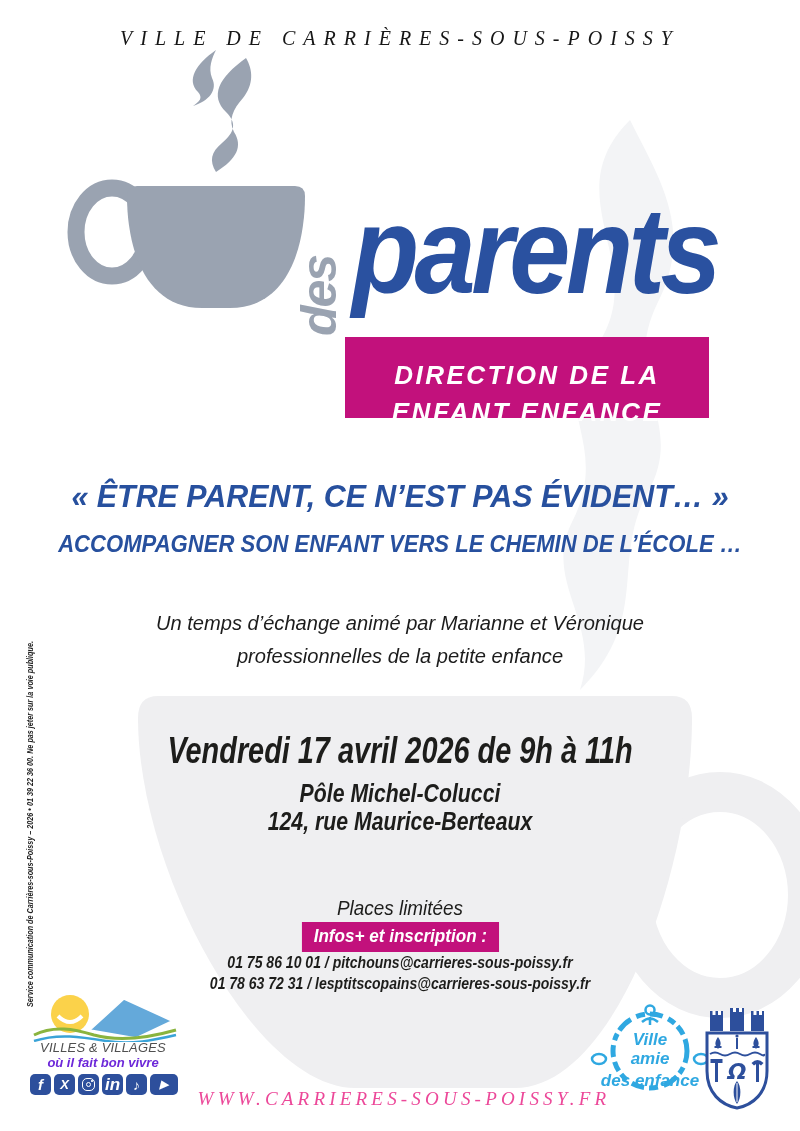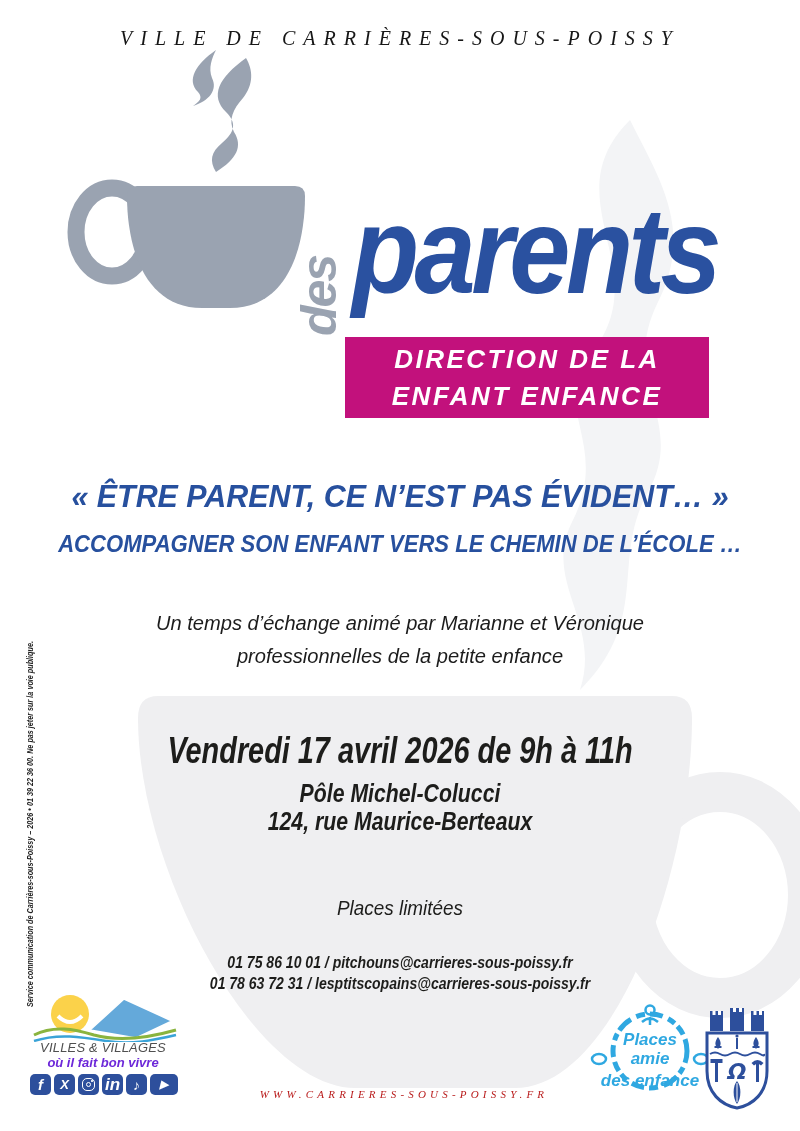--- a/index.html
+++ b/index.html
@@ -16,21 +16,21 @@
   .ctr{left:0;right:0;text-align:center;}
   .sx98{transform:scaleX(.98);} .sx96{transform:scaleX(.96);} .sx95{transform:scaleX(.95);}
   .sx92{transform:scaleX(.92);} .sx90{transform:scaleX(.90);} .sx85{transform:scaleX(.85);}
   .sx78{transform:scaleX(.78);}
   .city-line{top:27px;font-family:"Liberation Serif",serif;font-size:20px;letter-spacing:8px;color:#161616;white-space:nowrap;}
   .cafe{left:326px;top:64px;font-size:182px;font-weight:bold;letter-spacing:-7px;line-height:1;color:var(--titlegray);}
   .des{left:294px;top:336px;font-size:50px;font-weight:bold;letter-spacing:-2px;color:var(--titlegray);
        transform:rotate(-90deg);transform-origin:0 0;line-height:1;}
   .parents{left:352px;top:190px;font-size:122px;font-weight:bold;letter-spacing:-5px;line-height:1;
        color:var(--titleblue);transform:scaleX(.9);transform-origin:left top;}
-  .banner{left:345px;top:337px;width:364px;height:81px;background:var(--magenta);padding-top:4px;
+  .banner{left:345px;top:337px;width:364px;height:81px;background:var(--magenta);padding-top:20px;
        text-align:center;color:#fff;font-weight:bold;font-size:26px;line-height:37px;letter-spacing:2.5px;}
   .quote{top:478px;font-size:32px;font-weight:bold;color:var(--headlineblue);white-space:nowrap;}
   .subtitle{top:530px;font-size:24px;font-weight:bold;color:var(--headlineblue);white-space:nowrap;}
   .intro{top:606px;font-size:20.5px;line-height:33px;color:#1c1c1c;}
   .datetime{top:730px;font-size:37px;font-weight:bold;white-space:nowrap;}
   .venue{top:779px;font-size:25px;font-weight:bold;}
   .address{top:807px;font-size:25px;font-weight:bold;}
   .places{top:896px;font-size:21px;}
   .badge-row{top:922px;}
   .badge{display:inline-block;background:var(--magenta);color:#fff;font-weight:bold;font-size:19px;
@@ -41,21 +41,21 @@
   .vv-tagline{left:18px;top:1055px;width:170px;text-align:center;font-size:13px;font-weight:bold;color:#6d28d9;}
   .social-row{left:30px;top:1074px;display:flex;gap:3px;}
   .social-icon{width:21px;height:21px;background:var(--iconblue);border-radius:5px;display:flex;
        align-items:center;justify-content:center;color:#fff;font-weight:bold;position:relative;}
   .social-icon .glyph{font-size:13px;line-height:1;}
   .icon-fb .glyph{font-size:15px;} .icon-in .glyph{font-size:17px;} .icon-tk .glyph{font-size:14px;}
   .icon-yt{width:28px;} .icon-yt .glyph{font-size:11px;}
   .ig-frame{position:absolute;inset:4px;border:1.6px solid #fff;border-radius:5px;}
   .ig-lens{position:absolute;left:3px;top:3px;width:5px;height:5px;border:1.4px solid #fff;border-radius:50%;}
   .ig-dot{position:absolute;right:1px;top:1px;width:1.6px;height:1.6px;background:#fff;border-radius:50%;}
-  .website{top:1088px;font-family:"Liberation Serif",serif;font-size:11px;letter-spacing:4.2px;color:#b91c1c;padding-left:8px;}
+  .website{top:1088px;font-family:"Liberation Serif",serif;font-size:19px;letter-spacing:4.2px;color:#ec4899;padding-left:8px;}
   .unicef-box{left:588px;top:1004px;width:124px;height:100px;}
   .unicef-text{position:absolute;left:0;width:124px;text-align:center;font-weight:bold;font-size:17px;
        line-height:1;color:var(--unicefblue);}
   .u1{top:27px;} .u2{top:46px;} .u3{top:68px;}
   .sidebar-note{left:25px;top:1007px;transform:rotate(-90deg) scaleX(.85);transform-origin:0 0;
        font-size:8.5px;font-weight:bold;color:#222;white-space:nowrap;}
 </style>
 </head>
 <body>
 
@@ -98,20 +98,23 @@
   <div class="abs ctr intro sx98">
     <div>Un temps d’échange animé par Marianne et Véronique</div>
     <div>professionnelles de la petite enfance</div>
   </div>
 
   <div class="abs ctr datetime sx78">Vendredi 17 avril 2026 de 9h à 11h</div>
   <div class="abs ctr venue sx85">Pôle Michel-Colucci</div>
   <div class="abs ctr address sx85">124, rue Maurice-Berteaux</div>
 
   <div class="abs ctr places sx90">Places limitées</div>
+  <div class="abs ctr badge-row">
+    <span class="badge">Infos+ et inscription :</span>
+  </div>
   <div class="abs ctr contact1 sx85">01 75 86 10 01 / pitchouns@carrieres-sous-poissy.fr</div>
   <div class="abs ctr contact2 sx85">01 78 63 72 31 / lesptitscopains@carrieres-sous-poissy.fr</div>
 
   <svg class="abs" style="left:30px;top:994px;" width="150" height="48" viewBox="0 0 150 48">
     <circle cx="40" cy="20" r="19" fill="#fbd24a"></circle>
     <path d="M28,22 q12,12 24,0" stroke="#fff" stroke-width="4" fill="none"></path>
     <polygon points="60,36 94,5 142,27 106,44" fill="#64a9da" stroke="#fff" stroke-width="1.5"></polygon>
     <path d="M4,41 C24,31 44,35 64,41 C90,48 118,44 146,36" stroke="#8ab43e" stroke-width="3" fill="none"></path>
     <path d="M4,47 C28,39 52,43 76,47 C102,51 124,46 146,41" stroke="#3aa3d7" stroke-width="2.5" fill="none"></path>
   </svg>
@@ -146,21 +149,21 @@
   <div class="abs ctr website">WWW.CARRIERES-SOUS-POISSY.FR</div>
 
   <div class="abs unicef-box">
     <svg width="124" height="100" viewBox="0 0 124 100">
       <circle cx="62" cy="47" r="37" fill="none" stroke="var(--unicefblue)" stroke-width="5" stroke-dasharray="12 5 7 4 16 6 9 5 13 6 8 4 10 5"></circle>
       <circle cx="62" cy="6" r="4.5" fill="none" stroke="var(--unicefblue)" stroke-width="2.5"></circle>
       <path d="M54,18 q8,-7 16,0 M62,13 v8" stroke="var(--unicefblue)" stroke-width="2.5" fill="none"></path>
       <ellipse cx="11" cy="55" rx="7" ry="5" fill="none" stroke="var(--unicefblue)" stroke-width="2.5"></ellipse>
       <ellipse cx="113" cy="55" rx="7" ry="5" fill="none" stroke="var(--unicefblue)" stroke-width="2.5"></ellipse>
     </svg>
-    <div class="unicef-text u1">Places</div>
+    <div class="unicef-text u1">Ville</div>
     <div class="unicef-text u2">amie</div>
     <div class="unicef-text u3">des enfance</div>
   </div>
 
   <svg class="abs" style="left:702px;top:1005px;" width="70" height="105" viewBox="0 0 70 105">
     <rect x="8" y="6" width="13" height="20" fill="var(--iconblue)"></rect>
     <rect x="28" y="3" width="14" height="23" fill="var(--iconblue)"></rect>
     <rect x="49" y="6" width="13" height="20" fill="var(--iconblue)"></rect>
     <rect x="10.5" y="6" width="3" height="4" fill="#fff"></rect>
       <rect x="16" y="6" width="3" height="4" fill="#fff"></rect>

